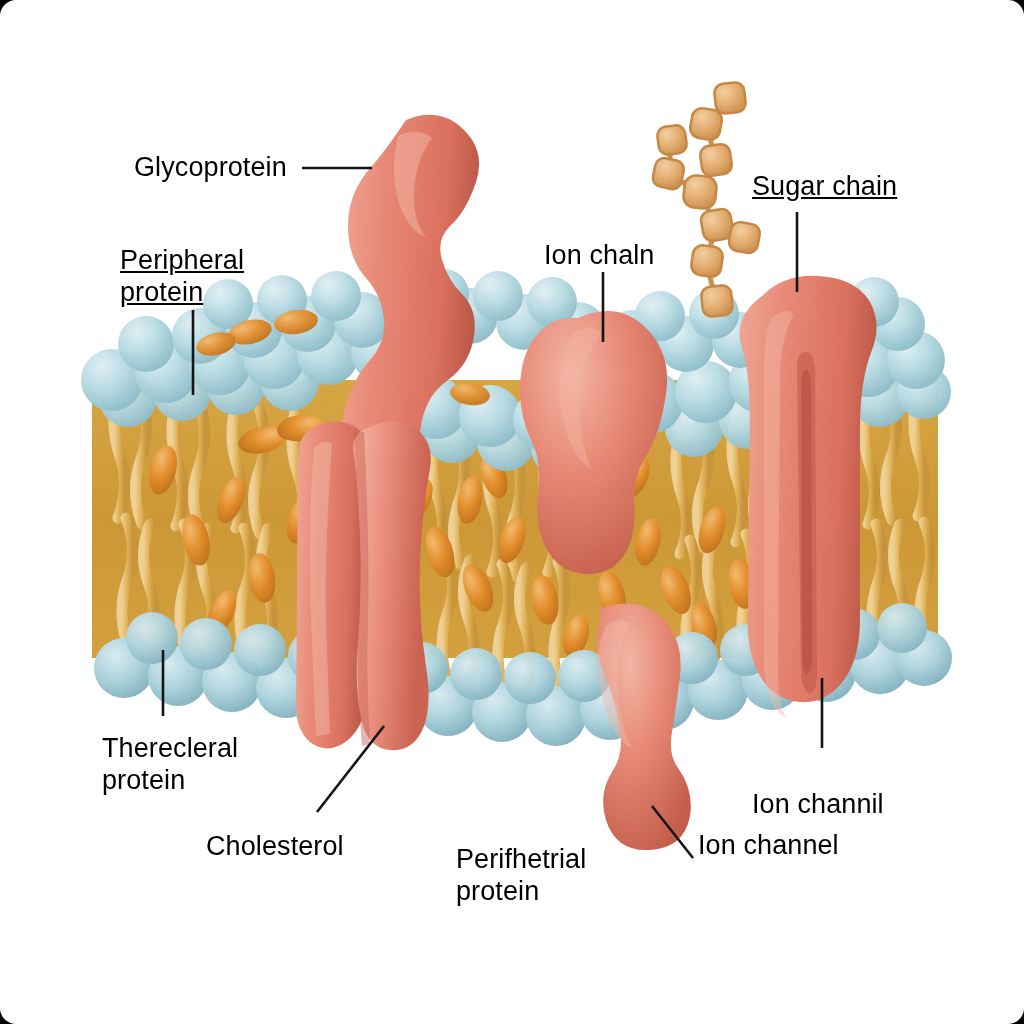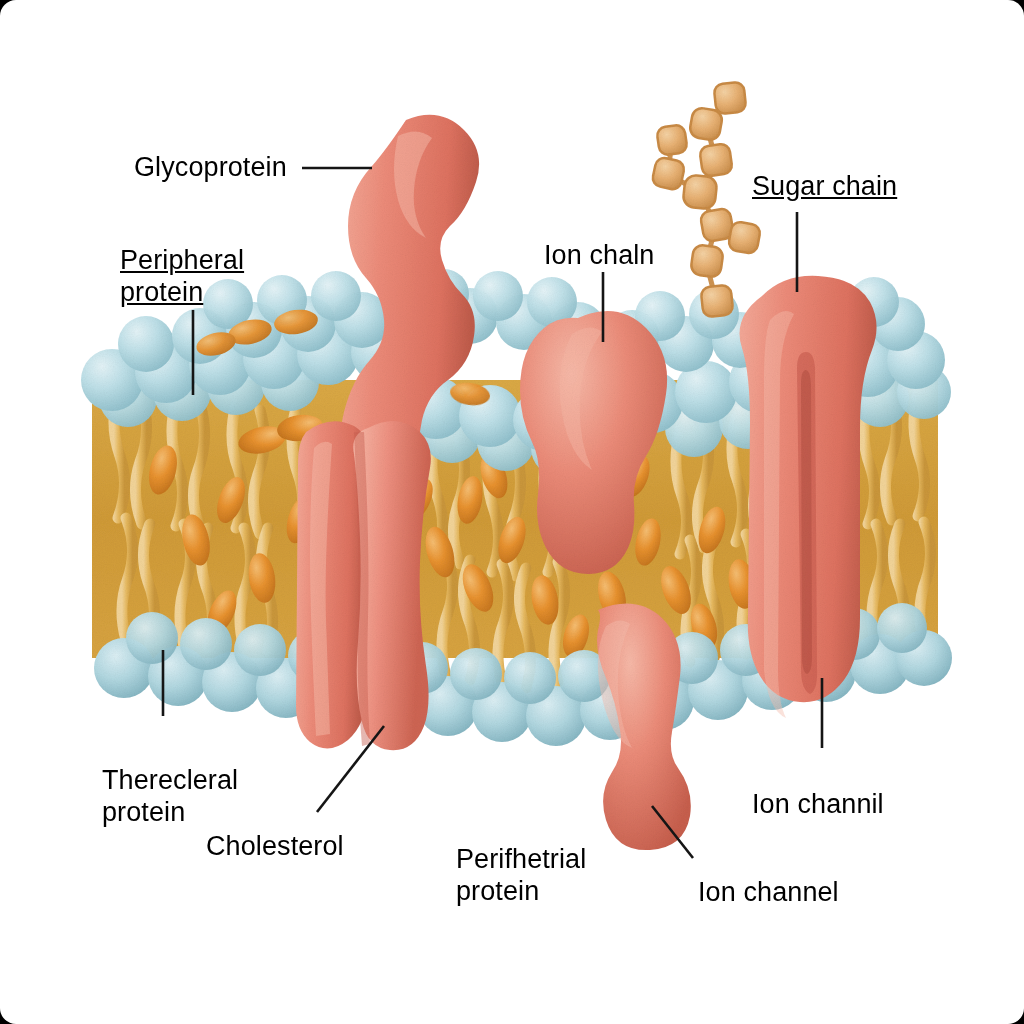--- a/index.html
+++ b/index.html
@@ -333,20 +333,20 @@
         <line x1="822" y1="678" x2="822" y2="748"></line>
         <line x1="693" y1="858" x2="652" y2="806"></line>
       </g>
   </svg>
 
   <div class="label" style="left: 134px; top: 152px;">Glycoprotein</div>
   <div class="label" style="left: 120px; top: 245px; text-decoration: underline;">Peripheral
 protein</div>
   <div class="label" style="left: 544px; top: 240px; text-align: center;">Ion chaln</div>
   <div class="label" style="left: 752px; top: 171px; text-decoration: underline;">Sugar chain</div>
-  <div class="label" style="left: 102px; top: 733px; margin-top: 32px;">Therecleral
+  <div class="label" style="left: 102px; top: 733px;">Therecleral
 protein</div>
   <div class="label" style="left: 206px; top: 831px;">Cholesterol</div>
   <div class="label" style="left: 456px; top: 831px; margin-top: 13px;">Perifhetrial
 protein</div>
   <div class="label" style="left: 752px; top: 762px; margin-top: 27px;">Ion channil</div>
-  <div class="label" style="left: 698px; top: 877px;">Ion channel</div>
+  <div class="label" style="left: 698px; top: 830px;">Ion channel</div>
 </div>
 
 </body></html>

